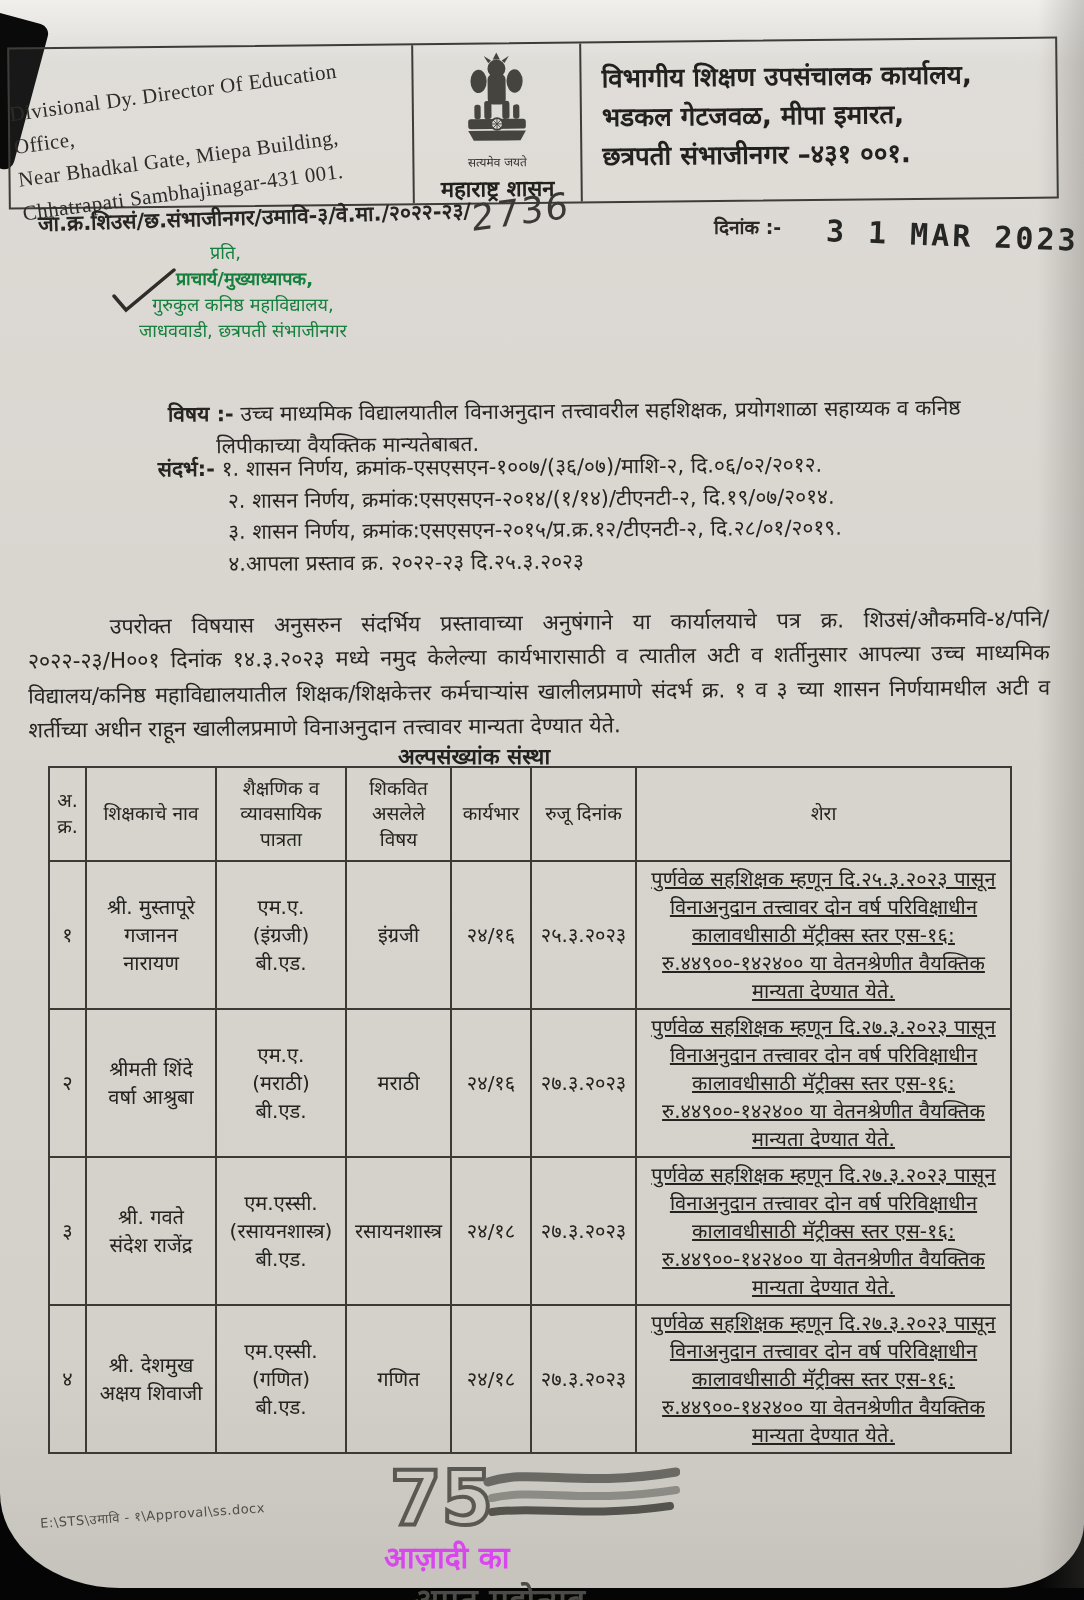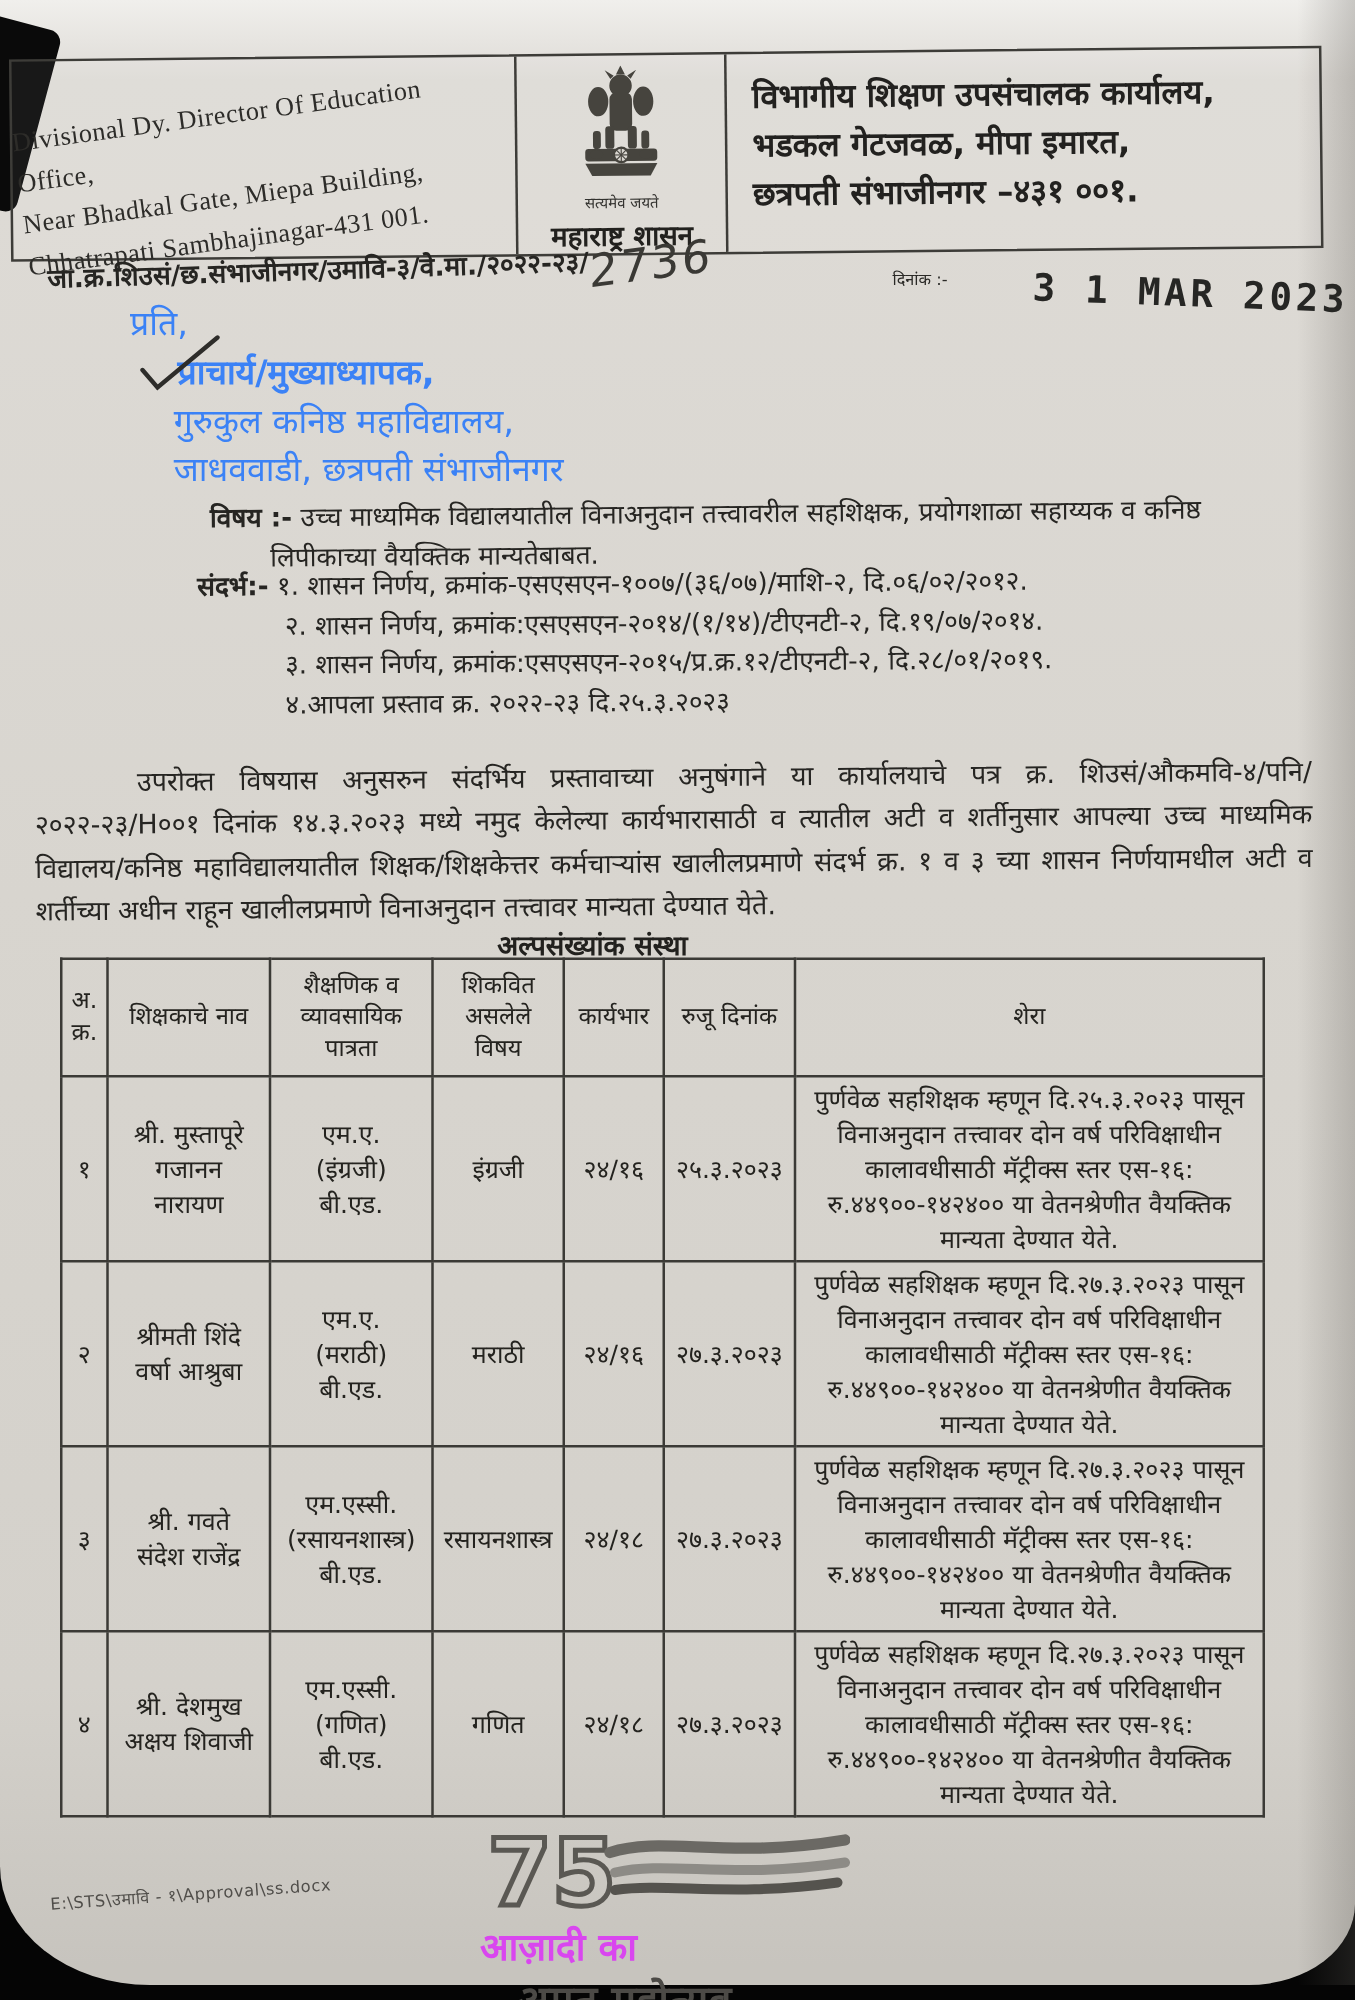--- a/index.html
+++ b/index.html
@@ -24,26 +24,26 @@
          display:flex;flex-direction:column;align-items:center;justify-content:flex-start;padding-top:8px;}
   .motto{font-size:12px;font-weight:normal;color:#33322f;margin-top:2px;}
   .govt{font-size:22px;font-weight:bold;color:#22211e;margin-top:2px;white-space:nowrap;}
   .hb-right{flex:1;padding:16px 14px 0 20px;font-size:26px;font-weight:bold;line-height:1.5;color:#22211f;}
 
   
   .outward{position:absolute;left:38px;top:198px;font-size:21px;font-weight:bold;color:#262522;
          transform:rotate(-1.8deg);}
   .handwritten{display:inline-block;font-size:36px;font-weight:500;color:#3a3935;
          transform:rotate(-6deg) skewX(-8deg);vertical-align:-8px;letter-spacing:2px;}
-  .date-line{position:absolute;left:714px;top:214px;font-size:13px;font-weight:normal;color:#2a2926;}
+  .date-line{position:absolute;left:714px;top:214px;font-size:19px;font-weight:bold;color:#2a2926;}
   .stamp{position:absolute;left:826px;top:218px;font-family:"DejaVu Sans Mono","Liberation Mono",monospace;
          font-size:30px;font-weight:bold;letter-spacing:3px;color:#262624;transform:rotate(2.2deg);white-space:nowrap;}
 
   
-  .addressee{position:absolute;left:104px;top:240px;font-size:27px;font-weight:500;line-height:1.45;color:#3b82f6;}
+  .addressee{position:absolute;left:104px;top:240px;font-size:18px;font-weight:500;line-height:1.45;color:#15803d;text-align:center;}
   .addressee .ind{margin-left:38px;font-weight:bold;}
   .addressee .ind2{margin-left:35px;font-weight:500;}
   .tick{position:absolute;left:112px;top:266px;}
 
   
   .subject{position:absolute;left:168px;top:396px;width:830px;font-size:21px;font-weight:500;
          line-height:1.5;color:#262522;transform:rotate(-0.5deg);}
   .subject .lbl{font-weight:bold;}
   .subject .l2{margin-left:48px;}
   .refs{position:absolute;left:158px;top:452px;font-size:21px;font-weight:500;line-height:1.5;
@@ -59,21 +59,21 @@
   .tbl-title{position:absolute;left:0;top:740px;width:948px;text-align:center;font-size:22px;
          font-weight:bold;color:#22211e;}
   table.teachers{position:absolute;left:48px;top:766px;width:962px;border-collapse:collapse;
          table-layout:fixed;background:transparent;}
   table.teachers th,table.teachers td{border:2px solid #3b3a36;vertical-align:middle;
          text-align:center;color:#24231f;padding:3px 4px;}
   table.teachers th{font-size:19px;font-weight:500;white-space:pre-line;line-height:1.35;height:86px;}
   table.teachers td{font-size:20px;font-weight:500;white-space:pre-line;line-height:1.4;}
   table.teachers tr.datarow{height:144px;}
   td.remark{text-align:left;font-size:19px;font-weight:600;line-height:1.27;padding:4px 9px;
-         letter-spacing:0.1px;white-space:normal;}
+         letter-spacing:0.1px;white-space:normal;text-decoration:underline;}
   col.c-sr{width:37px;} col.c-name{width:130px;} col.c-qual{width:130px;} col.c-subj{width:105px;}
   col.c-load{width:80px;} col.c-join{width:105px;} col.c-rem{width:375px;}
 
   
   .filepath{position:absolute;left:40px;top:1506px;font-size:13px;color:#504e4a;
          transform:rotate(-4deg);letter-spacing:0.5px;}
   .azadi{position:absolute;left:380px;top:1452px;width:330px;color:#504e4a;}
   .azadi .l1{font-size:30px;font-weight:bold;color:#d946ef;margin:-6px 0 0 4px;}
   .azadi .l2{font-size:33px;font-weight:bold;color:#4c4a46;margin:0 0 0 34px;}
 </style>

